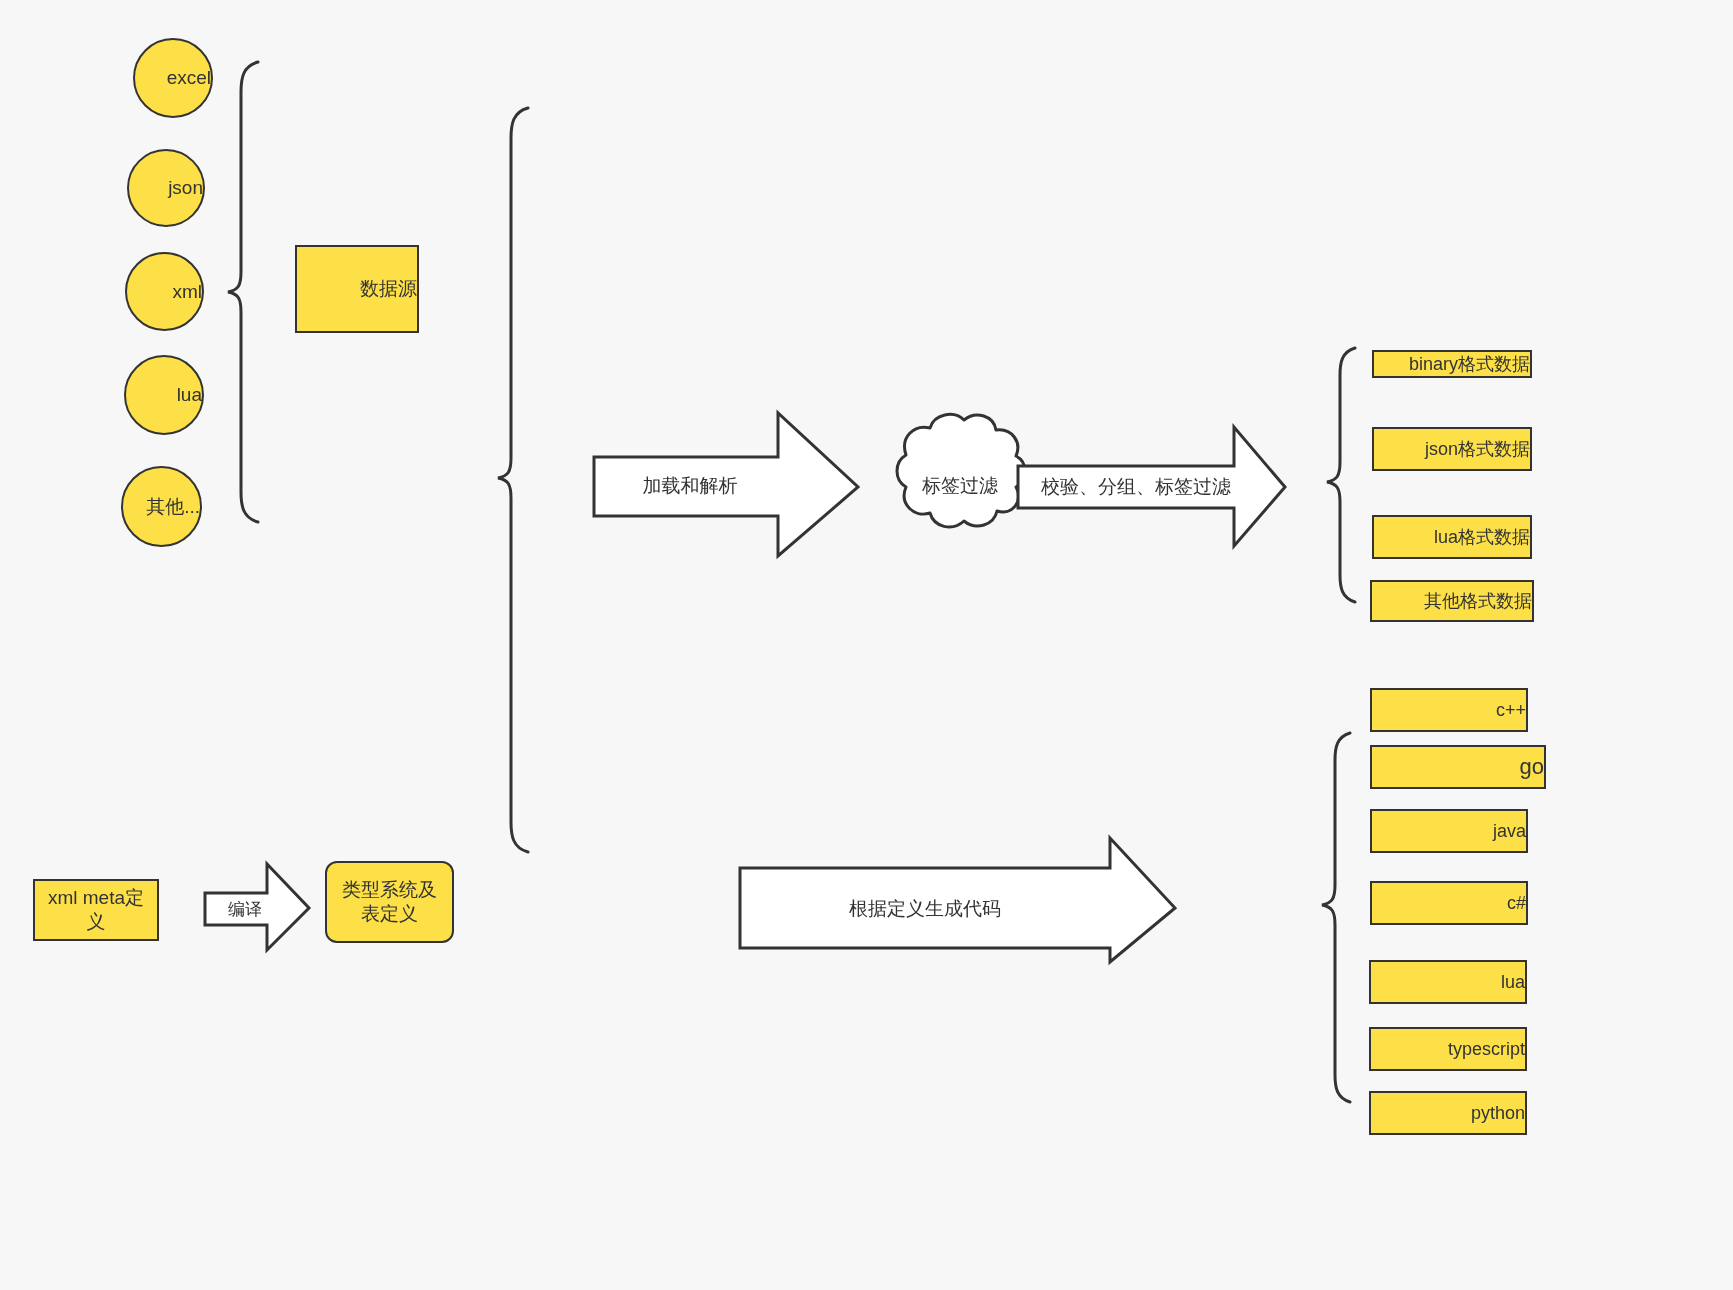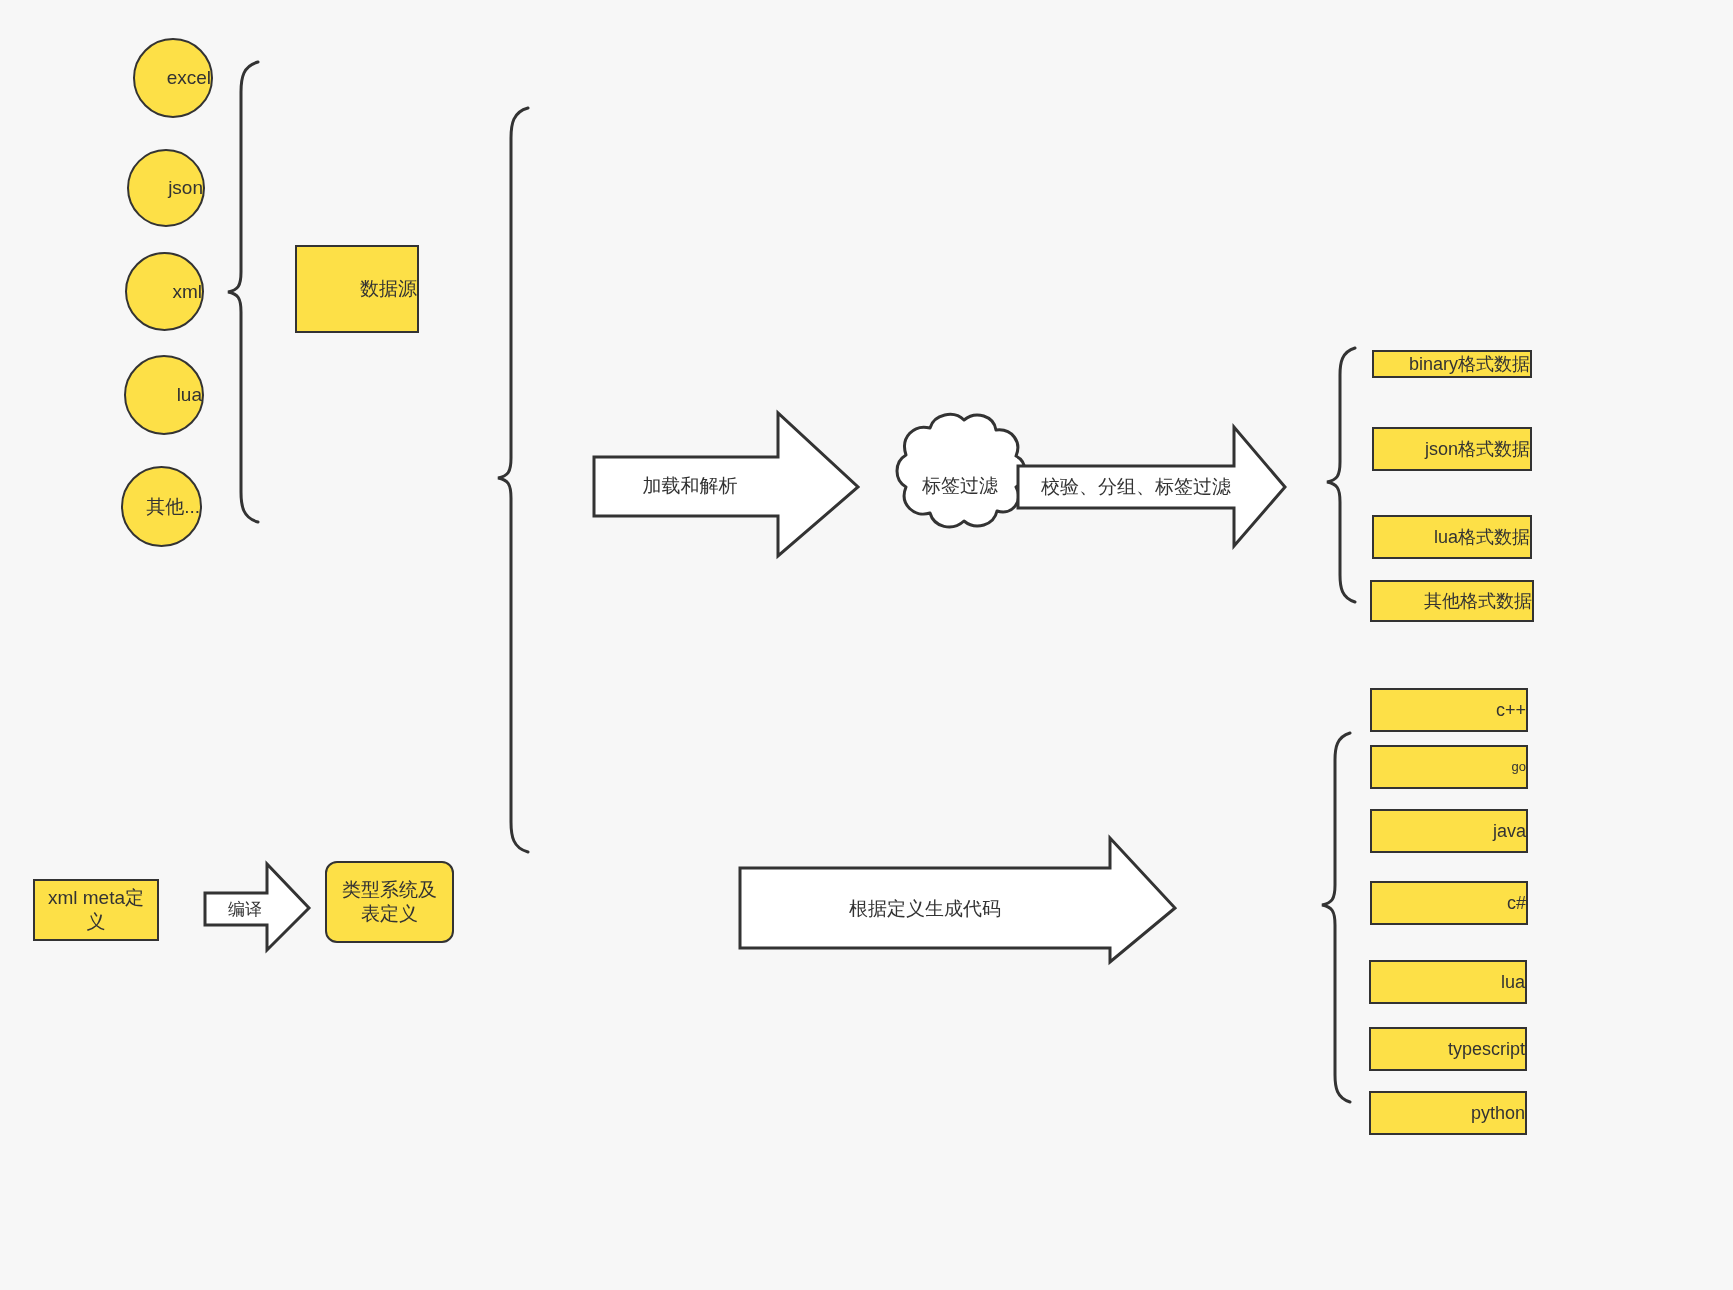--- a/index.html
+++ b/index.html
@@ -150,21 +150,21 @@
 <div class="node rect" style="left:1372px; top:515px; width:160px; height:44px; font-size:18px;">
   <span class="lbl">lua格式数据</span>
 </div>
 <div class="node rect" style="left:1370px; top:580px; width:164px; height:42px; font-size:18px;">
   <span class="lbl">其他格式数据</span>
 </div>
 
 <div class="node rect" style="left:1370px; top:688px; width:158px; height:44px; font-size:18px;">
   <span class="lbl">c++</span>
 </div>
-<div class="node rect" style="left:1370px; top:745px; width:158px; height:44px; font-size:13px;padding-left:30px;">
+<div class="node rect" style="left:1370px; top:745px; width:176px; height:44px; font-size:22px;padding-left:30px;">
   <span class="lbl">go</span>
 </div>
 <div class="node rect" style="left:1370px; top:809px; width:158px; height:44px; font-size:18px;padding-left:48px;">
   <span class="lbl">java</span>
 </div>
 <div class="node rect" style="left:1370px; top:881px; width:158px; height:44px; font-size:18px;">
   <span class="lbl">c#</span>
 </div>
 <div class="node rect" style="left:1369px; top:960px; width:158px; height:44px; font-size:18px;">
   <span class="lbl">lua</span>

